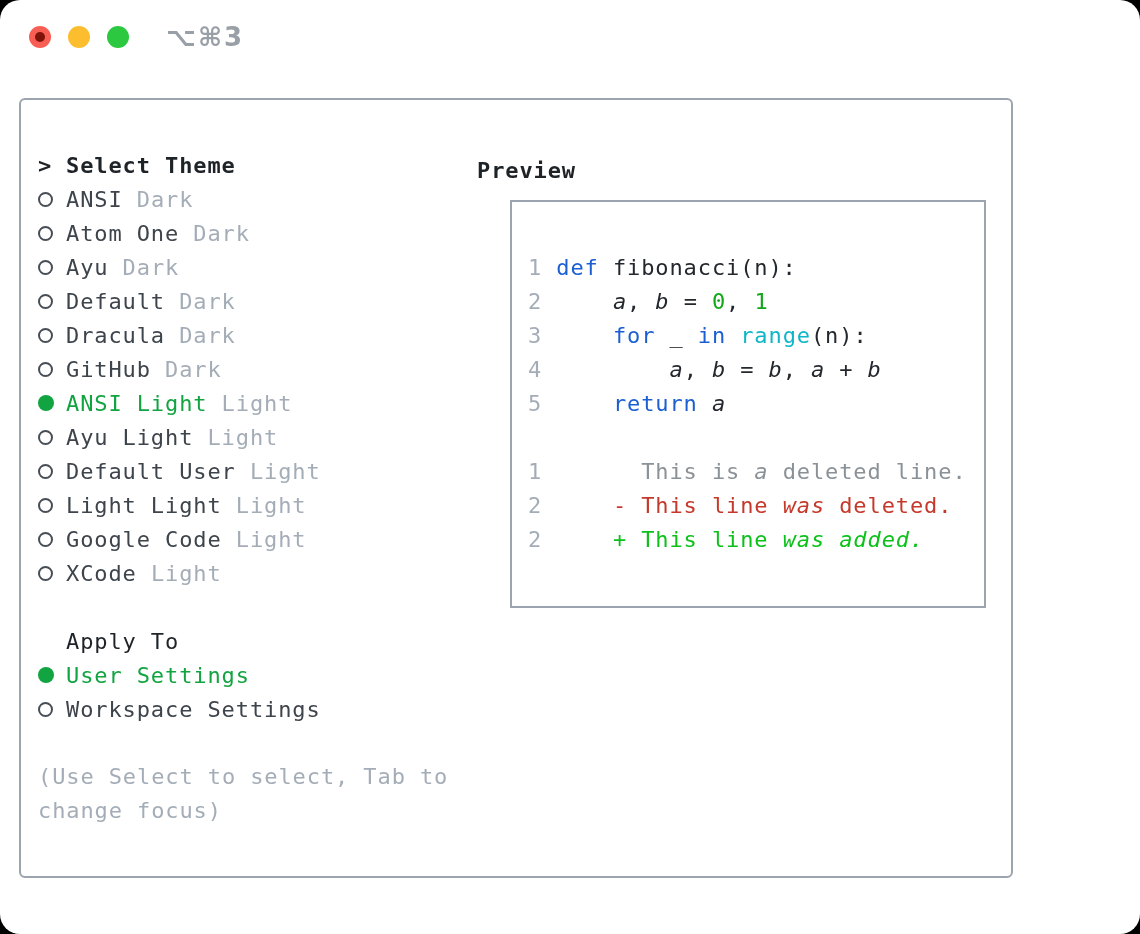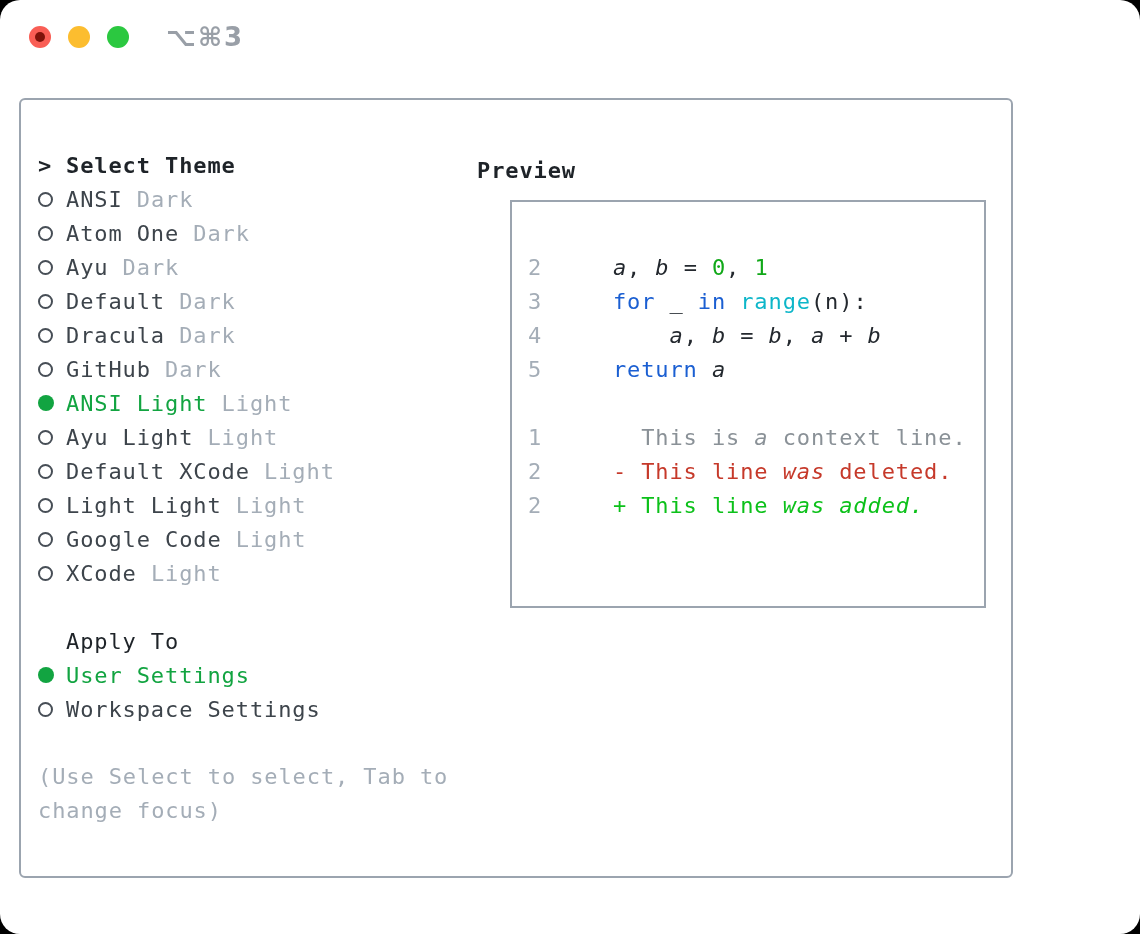--- a/index.html
+++ b/index.html
@@ -80,41 +80,42 @@
     <div class="left-pane" id="left-pane">
         <div class="row"><span class="marker title-marker">&gt;</span><span class="title-label">Select Theme</span></div>
         <div class="row"><span class="marker"><span class="circle"></span></span><span>ANSI</span><span class="badge"> </span><span class="badge">Dark</span></div>
         <div class="row"><span class="marker"><span class="circle"></span></span><span>Atom One</span><span class="badge"> </span><span class="badge">Dark</span></div>
         <div class="row"><span class="marker"><span class="circle"></span></span><span>Ayu</span><span class="badge"> </span><span class="badge">Dark</span></div>
         <div class="row"><span class="marker"><span class="circle"></span></span><span>Default</span><span class="badge"> </span><span class="badge">Dark</span></div>
         <div class="row"><span class="marker"><span class="circle"></span></span><span>Dracula</span><span class="badge"> </span><span class="badge">Dark</span></div>
         <div class="row"><span class="marker"><span class="circle"></span></span><span>GitHub</span><span class="badge"> </span><span class="badge">Dark</span></div>
         <div class="row"><span class="marker"><span class="circle sel"></span></span><span class="sel-label">ANSI Light</span><span class="badge"> </span><span class="badge">Light</span></div>
         <div class="row"><span class="marker"><span class="circle"></span></span><span>Ayu Light</span><span class="badge"> </span><span class="badge">Light</span></div>
-        <div class="row"><span class="marker"><span class="circle"></span></span><span>Default XCode</span><span class="badge"> </span><span class="badge">Light</span></div>
+        <div class="row"><span class="marker"><span class="circle"></span></span><span>Default User</span><span class="badge"> </span><span class="badge">Light</span></div>
         <div class="row"><span class="marker"><span class="circle"></span></span><span>Light Light</span><span class="badge"> </span><span class="badge">Light</span></div>
         <div class="row"><span class="marker"><span class="circle"></span></span><span>Google Code</span><span class="badge"> </span><span class="badge">Light</span></div>
         <div class="row"><span class="marker"><span class="circle"></span></span><span>XCode</span><span class="badge"> </span><span class="badge">Light</span></div>
         <div class="row"></div>
         <div class="row"><span class="marker"></span><span class="title-label-plain" style="color: var(--title);">Apply To</span></div>
         <div class="row"><span class="marker"><span class="circle sel"></span></span><span class="sel-label">User Settings</span></div>
         <div class="row"><span class="marker"><span class="circle"></span></span><span>Workspace Settings</span></div>
         <div class="row"></div>
         <div class="hint">(Use Select to select, Tab to</div>
         <div class="hint">change focus)</div>
       </div>
 
     <div class="preview-title">Preview</div>
     <div class="preview-box">
       <div class="code" id="code">
+          <div class="code-line"><span class="tk-num">1 </span><span class="tk-kw">def</span><span class="tk-pl"> fibonacci(n):</span></div>
           <div class="code-line"><span class="tk-num">2</span><span class="tk-pl">     </span><span class="tk-var">a</span><span class="tk-pl">, </span><span class="tk-var">b</span><span class="tk-pl"> = </span><span class="tk-lit">0</span><span class="tk-pl">, </span><span class="tk-lit">1</span></div>
           <div class="code-line"><span class="tk-num">3</span><span class="tk-pl">     </span><span class="tk-kw">for</span><span class="tk-pl"> _ </span><span class="tk-kw">in</span><span class="tk-pl"> </span><span class="tk-fn">range</span><span class="tk-pl">(n):</span></div>
           <div class="code-line"><span class="tk-num">4</span><span class="tk-pl">         </span><span class="tk-var">a</span><span class="tk-pl">, </span><span class="tk-var">b</span><span class="tk-pl"> = </span><span class="tk-var">b</span><span class="tk-pl">, </span><span class="tk-var">a</span><span class="tk-pl"> + </span><span class="tk-var">b</span></div>
           <div class="code-line"><span class="tk-num">5</span><span class="tk-pl">     </span><span class="tk-kw">return</span><span class="tk-pl"> </span><span class="tk-var">a</span></div>
           <div class="code-line"></div>
-          <div class="code-line"><span class="tk-num">1</span><span class="tk-ctx">       This is </span><span class="tk-ctxi">a</span><span class="tk-ctx"> context line.</span></div>
+          <div class="code-line"><span class="tk-num">1</span><span class="tk-ctx">       This is </span><span class="tk-ctxi">a</span><span class="tk-ctx"> deleted line.</span></div>
           <div class="code-line"><span class="tk-num">2</span><span class="tk-pl">     </span><span class="tk-del">- This line </span><span class="tk-deli">was</span><span class="tk-del"> deleted.</span></div>
           <div class="code-line"><span class="tk-num">2</span><span class="tk-pl">     </span><span class="tk-add">+ This line </span><span class="tk-addi">was added.</span></div>
         </div>
     </div>
   </div>
 
 </div>
 
 </body></html>

